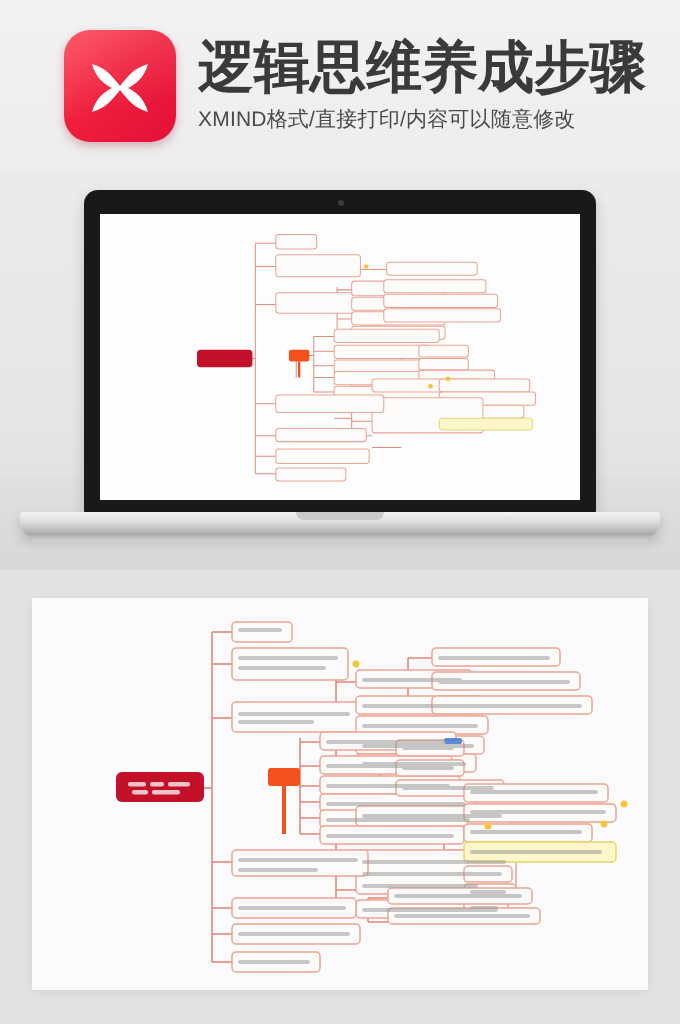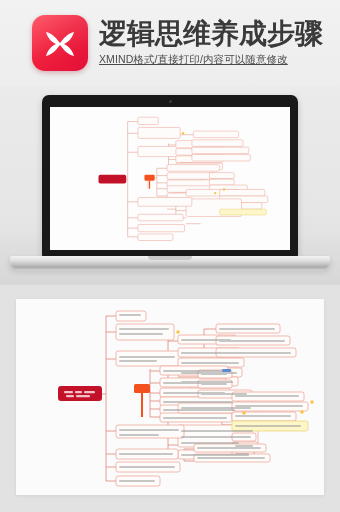--- a/index.html
+++ b/index.html
@@ -29,21 +29,21 @@
     transform:rotate(-14deg);
   }
   .logo svg{position:absolute;left:8px;top:8px;}
 
   .titles{margin-left:11px;display:flex;flex-direction:column;justify-content:flex-start;}
   .title-main{
     font-size:28px;font-weight:bold;color:#3a3a3a;letter-spacing:0px;
     line-height:1.06;white-space:nowrap;
   }
   .title-sub{
-    margin-top:5px;font-size:10.5px;color:#4a4a4a;white-space:nowrap;letter-spacing:.1px;text-decoration:underline;
+    margin-top:5px;font-size:10.5px;color:#4a4a4a;white-space:nowrap;letter-spacing:.1px;
   }
 
   
   .scene{
     position:absolute;left:0;top:86px;width:340px;height:199px;
     background:linear-gradient(180deg,#ebebeb 0%,#e6e6e6 62%,#dcdcdc 100%);
   }
   .desk{
     position:absolute;left:0;bottom:0;width:340px;height:46px;
     background:linear-gradient(180deg,#e0e0e0,#d7d7d7);

